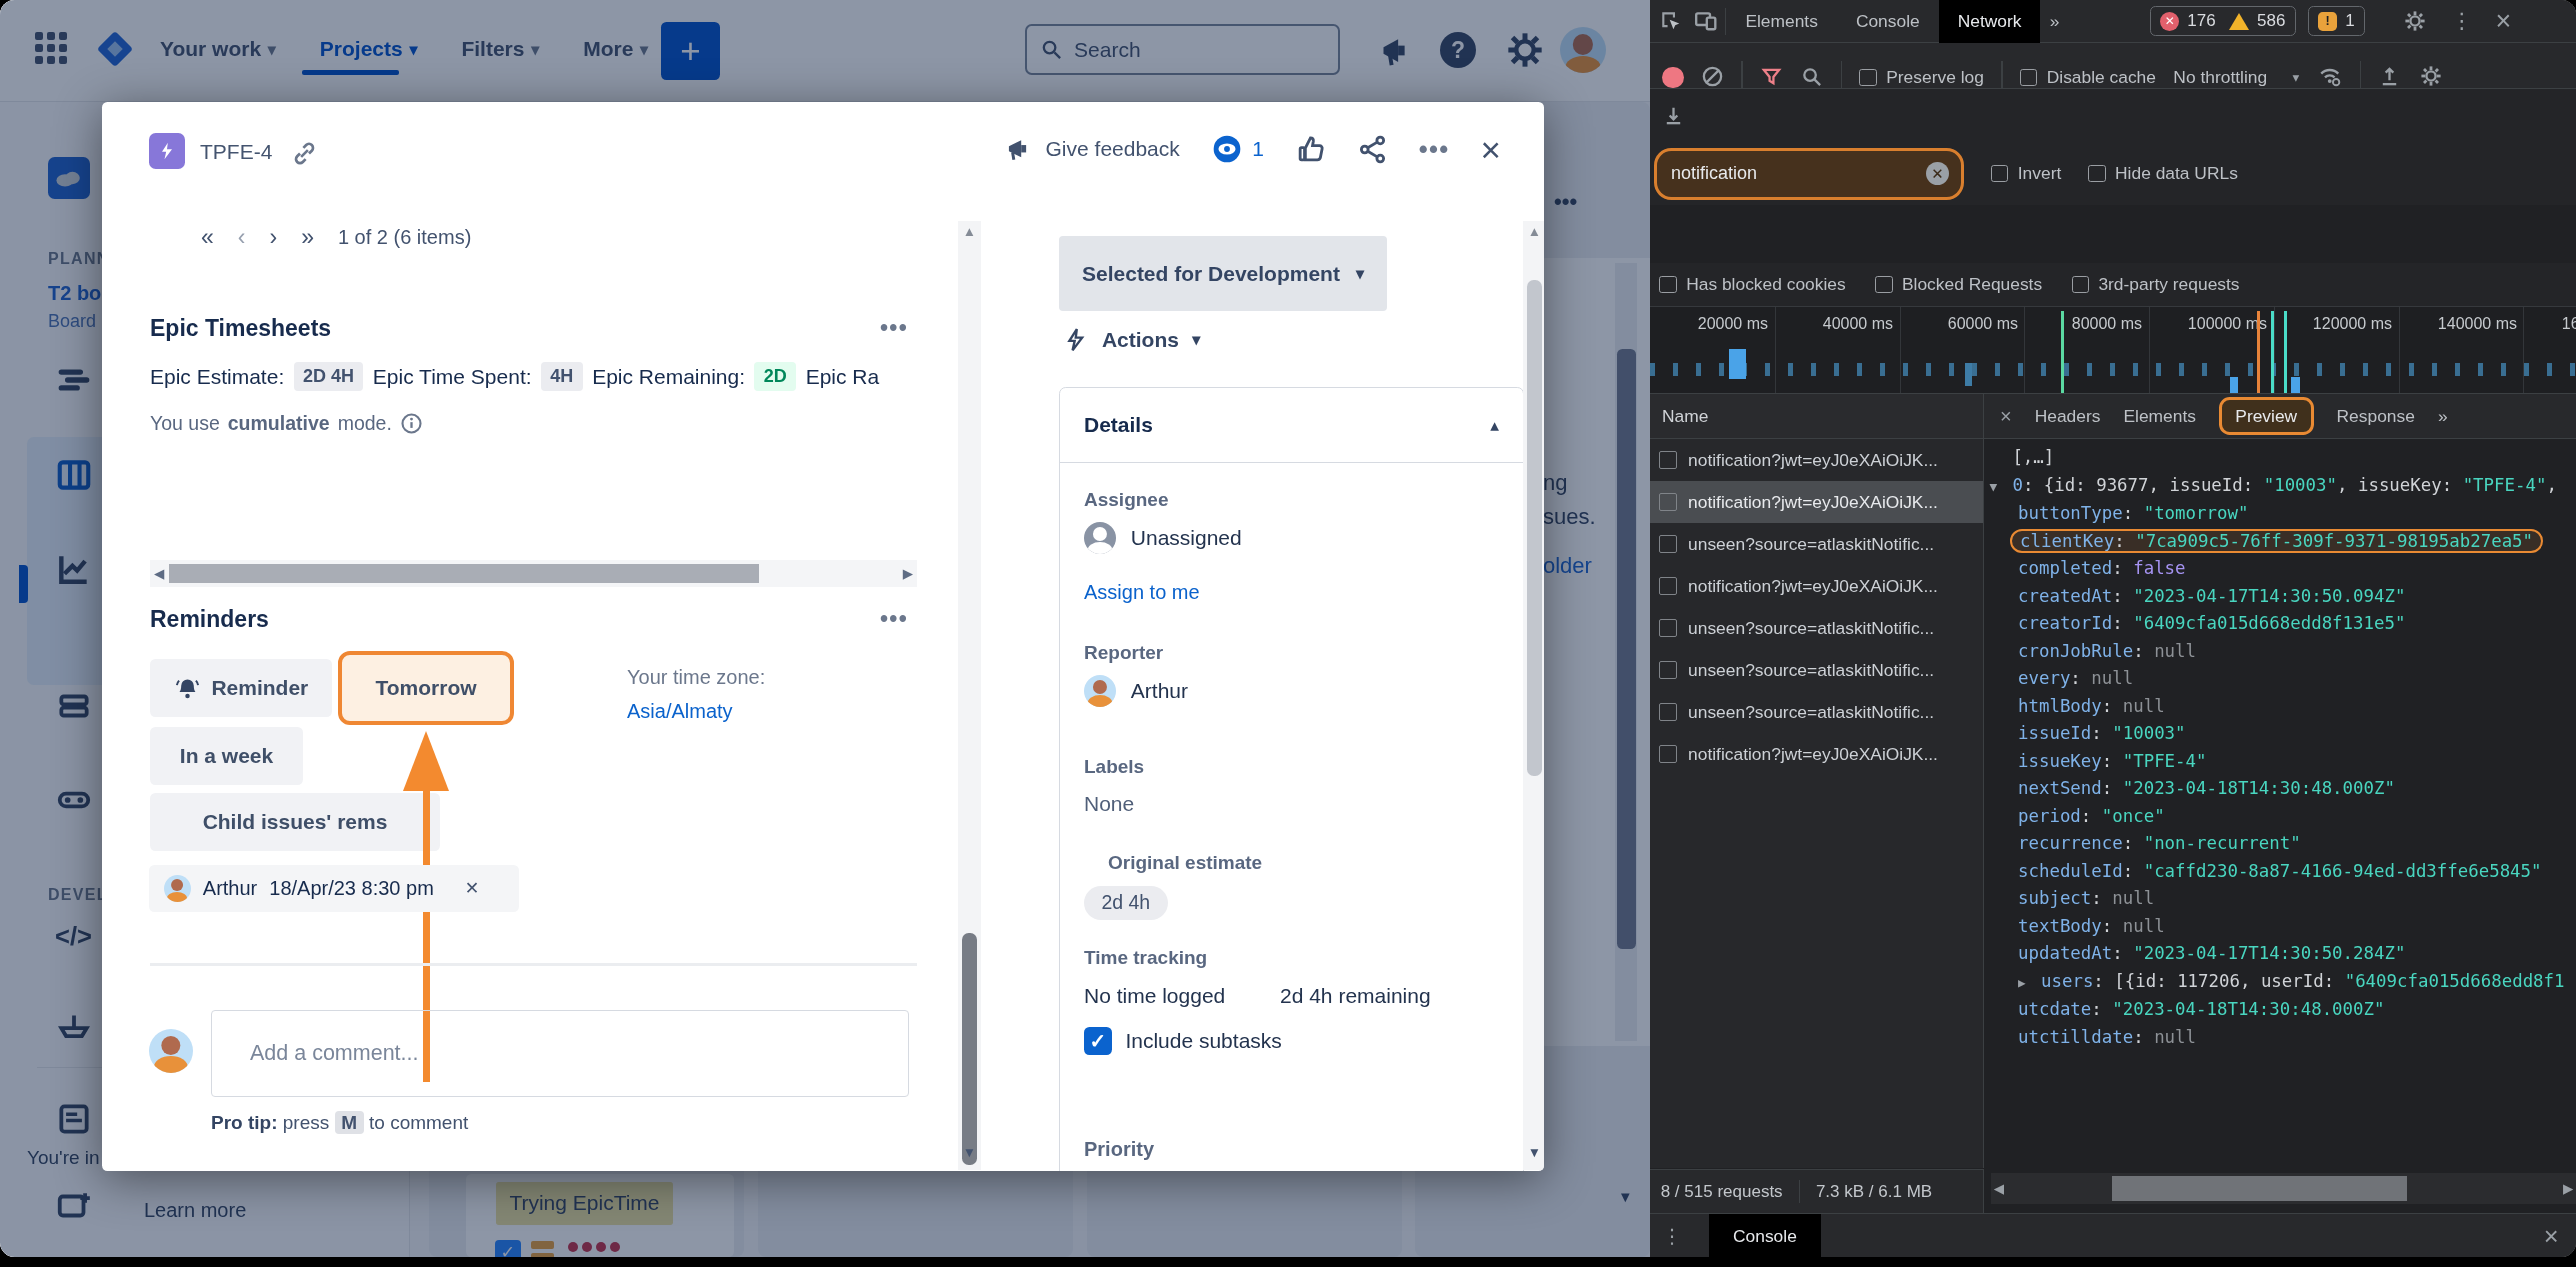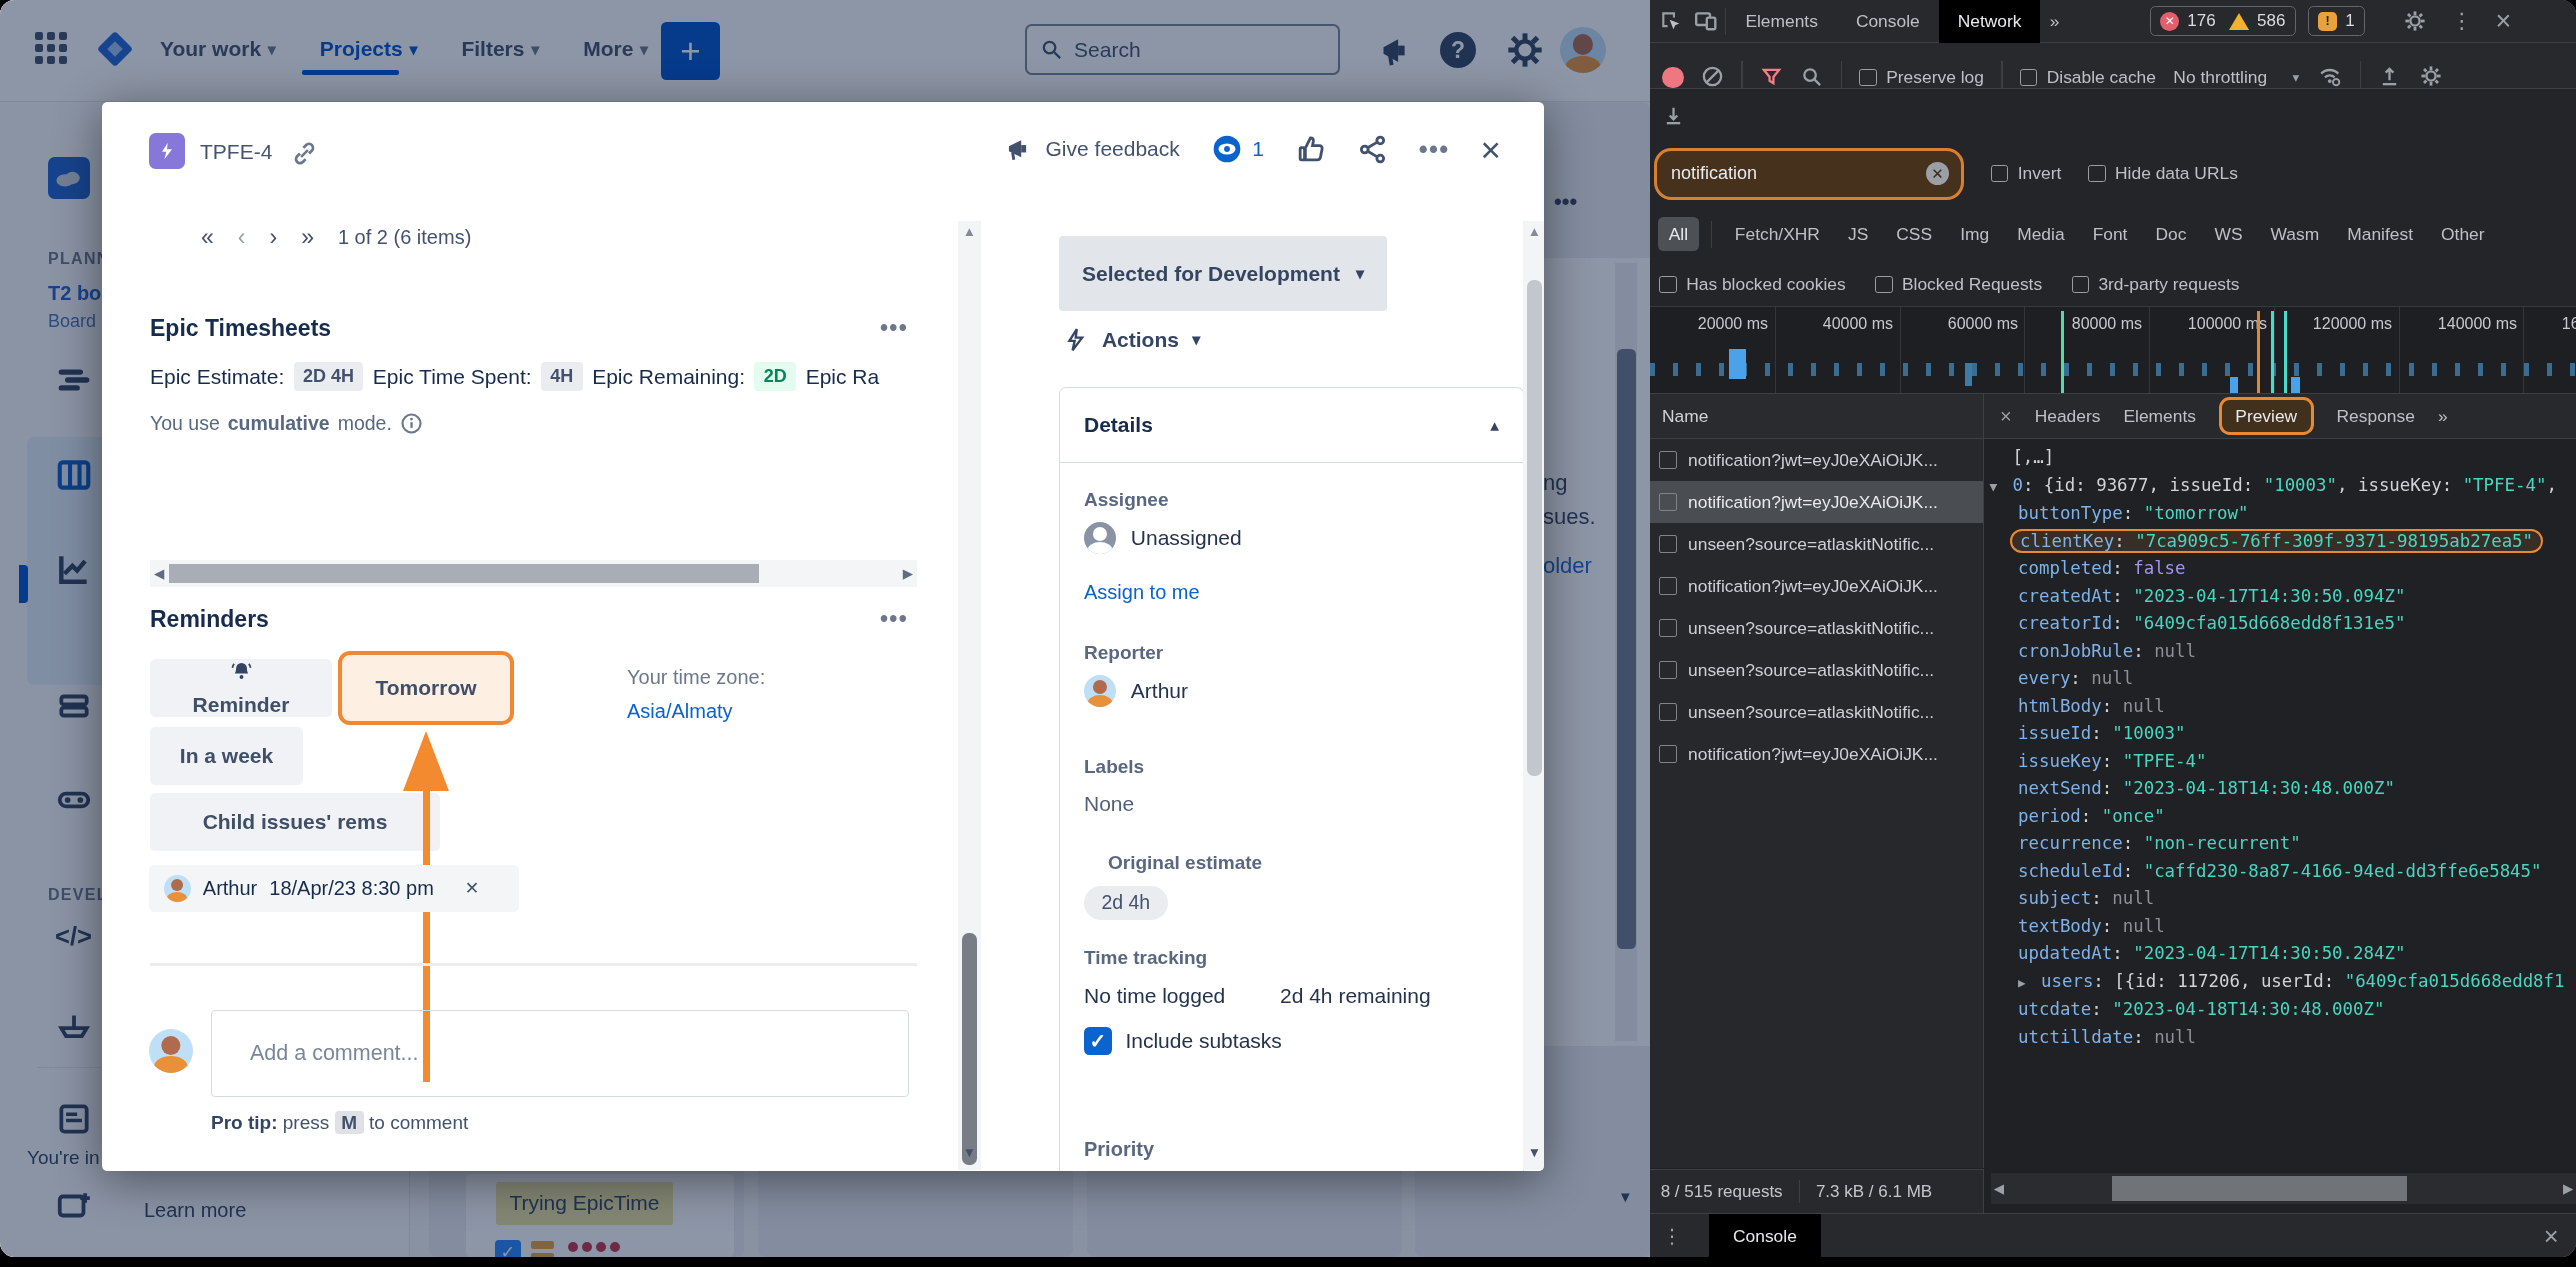--- a/index.html
+++ b/index.html
@@ -57,21 +57,21 @@
   .pagi .lbl{font-size:20px;color:#42526e;}
   .h2{font-size:23px;font-weight:700;color:#172b4d;}
   .dots3{color:#6b778c;font-size:23px;font-weight:700;letter-spacing:1.3px;}
   .fieldline{font-size:21px;color:#172b4d;display:flex;align-items:center;gap:9.4px;white-space:nowrap;}
   .chip-gray{background:#ebecf0;color:#42526e;font-weight:700;font-size:18px;padding:4px 9.4px;border-radius:4px;}
   .chip-green{background:#e3fcef;color:#00875a;font-weight:700;font-size:18px;padding:4px 9.4px;border-radius:4px;}
   .modeline{font-size:19.5px;color:#596780;}
   .hscroll{position:absolute;left:48px;top:458px;width:767px;height:27px;background:#f4f5f7;display:flex;align-items:center;}
   .hscroll .thumb{position:absolute;left:19px;top:4px;width:590px;height:19px;background:#a9adb5;}
   .rem-btn{background:#f1f2f5;border-radius:5.4px;color:#3f4f68;font-weight:600;font-size:21px;display:flex;align-items:center;
-           justify-content:center;gap:10.7px;position:absolute;flex-direction:column;}
+           justify-content:center;gap:10.7px;position:absolute;}
   .tom-ring{position:absolute;left:236px;top:549px;width:176px;height:74px;border:4.7px solid #ef8733;border-radius:12px;
             box-sizing:border-box;background:#fdf0e2;display:flex;align-items:center;justify-content:center;}
   .tz-label{font-size:20px;color:#6b778c;}
   .tz-value{font-size:20px;color:#0a62cc;}
   .arrow-shaft{position:absolute;left:321px;top:688px;width:6.7px;height:292px;background:#f38a2f;}
   .arrow-head{position:absolute;left:301px;top:629px;width:0;height:0;border-left:23.5px solid transparent;
               border-right:23.5px solid transparent;border-bottom:60px solid #f38a2f;}
   .user-chip{position:absolute;left:47px;top:763px;width:370px;height:47px;background:#f4f5f7;border-radius:5.4px;
              display:flex;align-items:center;gap:12px;padding:0 14.8px;box-sizing:border-box;}
   .user-chip .nm{font-size:20px;color:#172b4d;font-weight:500;}
@@ -626,35 +626,20 @@
       <span class="dt-label">
         <span class="dt-check"></span>
         <span>Invert</span>
       </span>
       <span class="dt-label">
         <span class="dt-check"></span>
         <span>Hide data URLs</span>
       </span>
     </div>
 
-    <div class="dt-row dt-chiprow" id="dt-chips">
-          <span class="chip sel">All</span>
-          <span class="chip-div"></span>
-          <span class="chip">Fetch/XHR</span>
-          <span class="chip">JS</span>
-          <span class="chip">CSS</span>
-          <span class="chip">Img</span>
-          <span class="chip">Media</span>
-          <span class="chip">Font</span>
-          <span class="chip">Doc</span>
-          <span class="chip">WS</span>
-          <span class="chip">Wasm</span>
-          <span class="chip">Manifest</span>
-          <span class="chip">Other</span>
-        </div>
 
     <div class="dt-row dt-cookierow" id="dt-blocked">
           <span class="dt-label">
             <span class="dt-check"></span>
             <span>Has blocked cookies</span>
           </span>
           <span class="dt-label">
             <span class="dt-check"></span>
             <span>Blocked Requests</span>
           </span>

